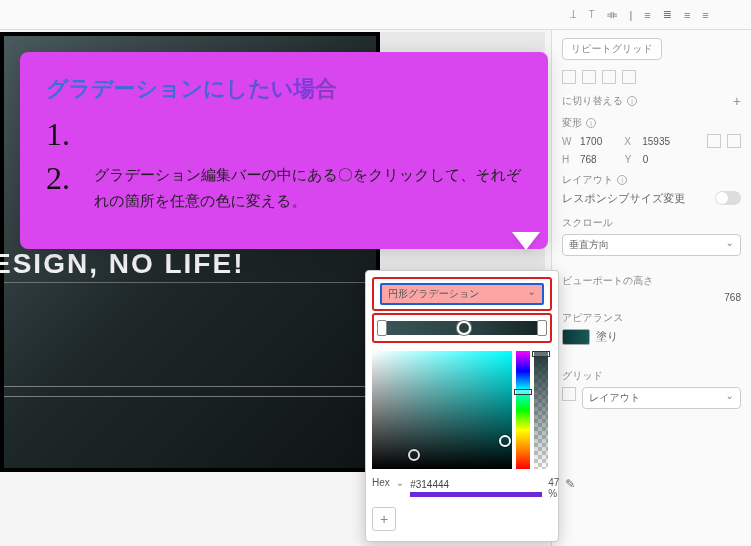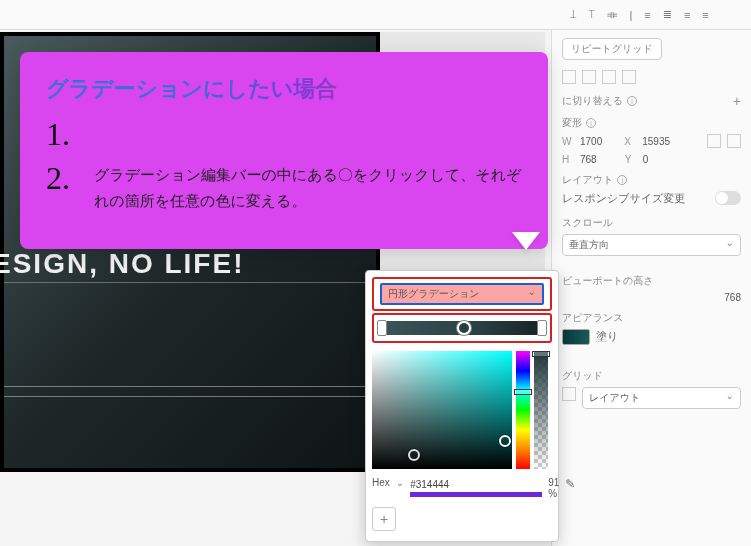--- a/index.html
+++ b/index.html
@@ -196,19 +196,19 @@
       <div class="hue-handle"></div>
     </div>
     <div class="alpha-strip">
       <div class="alpha-handle"></div>
     </div>
   </div>
   <div class="hex-row">
     <span class="hex-label">Hex</span>
     <span class="hex-chevron">⌄</span>
     <input class="hex-input" value="#314444" style="">
-    <span class="opacity-val">91 %</span>
+    <span class="opacity-val">47 %</span>
     <span class="eyedropper">✎</span>
   </div>
   <div class="swatch-row">
     <div class="swatch-add">+</div>
   </div>
 </div>
 
 </body></html>

